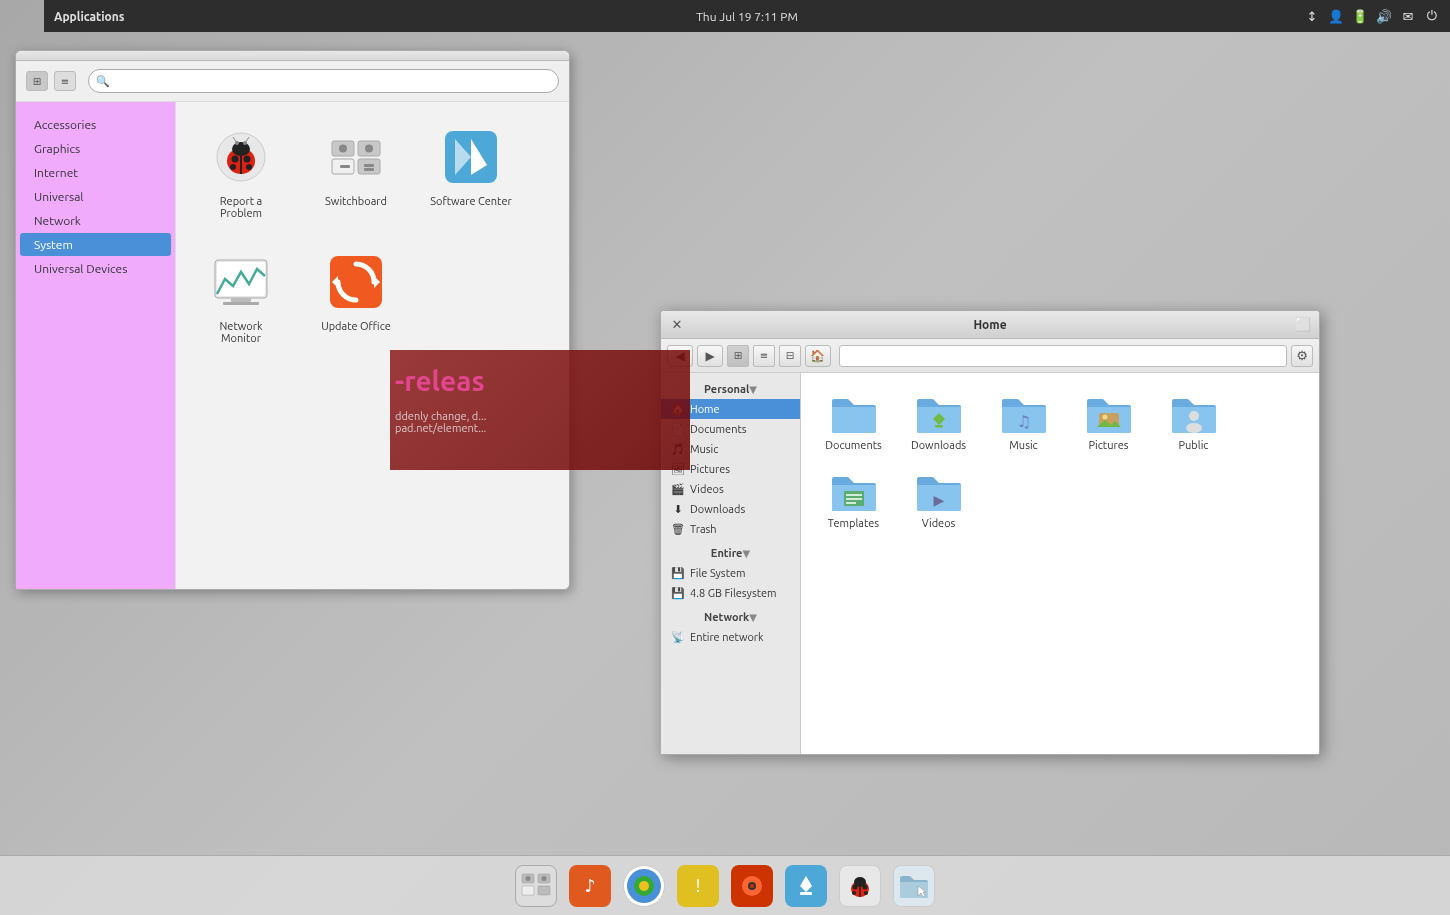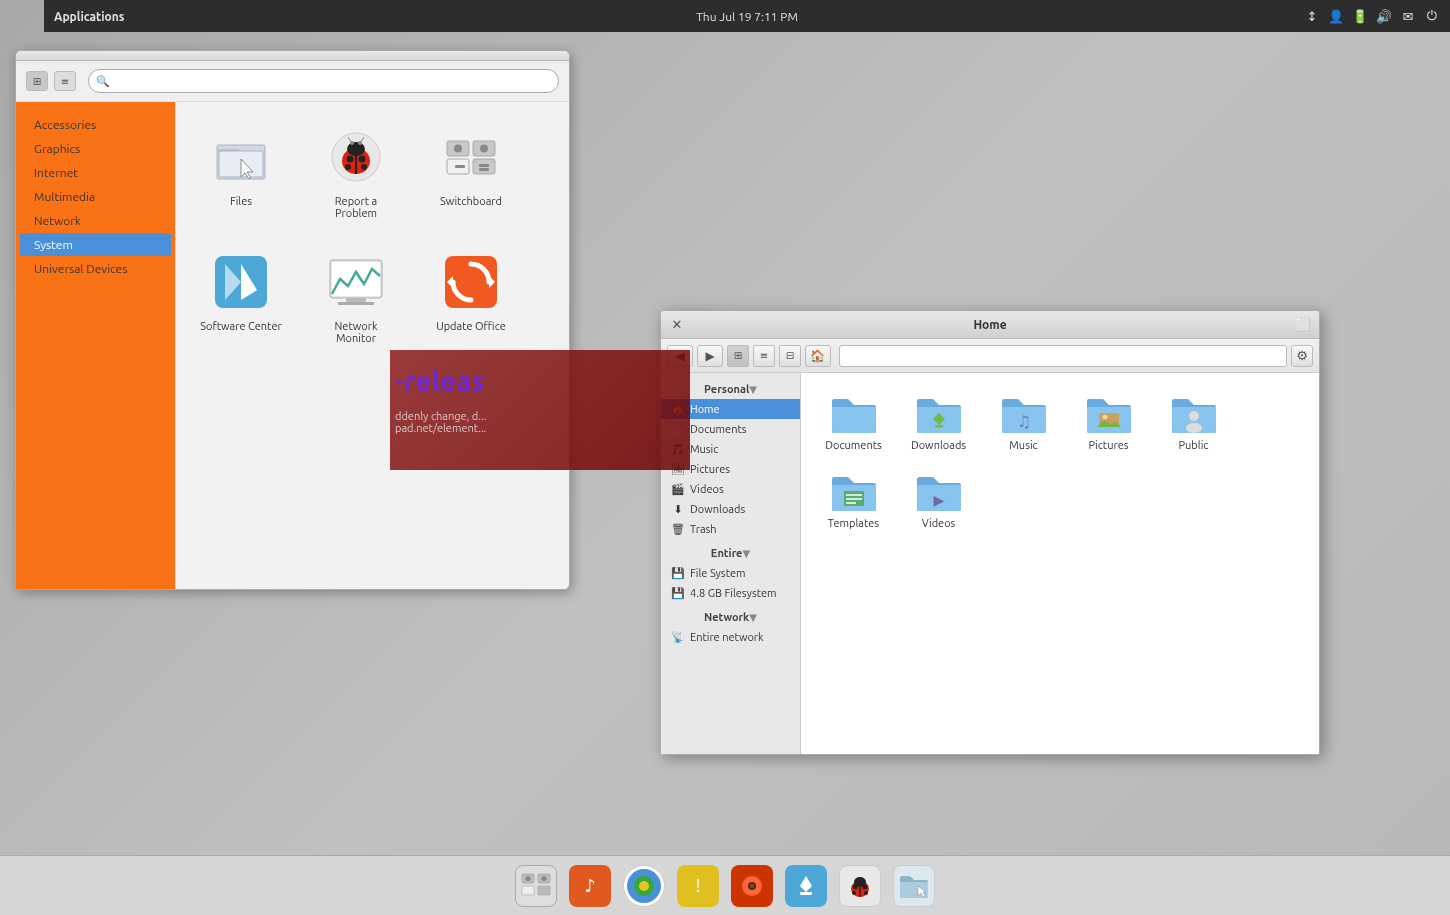--- a/index.html
+++ b/index.html
@@ -124,21 +124,21 @@
       left: 8px;
       top: 50%;
       transform: translateY(-50%);
       color: #888;
       font-size: 11px;
     }
 
     
     .app-sidebar {
       width: 160px;
-      background: #f97316;
+      background: #f0abfc;
       border-right: 1px solid #ddd;
       padding: 10px 0;
       overflow-y: auto;
     }
     .sidebar-item {
       padding: 5px 14px;
       font-size: 12px;
       color: #333;
       cursor: pointer;
       border-radius: 3px;
@@ -430,21 +430,21 @@
       width: 300px;
       height: 120px;
       background: linear-gradient(135deg, #8b1a1a, #6b0000);
       opacity: 0.85;
       z-index: 1;
     }
     .bg-overlay-text {
       position: absolute;
       top: 365px;
       left: 395px;
-      color: #6d28d9;
+      color: #ec4899;
       font-size: 28px;
       font-weight: bold;
       z-index: 2;
       opacity: 0.9;
     }
     .bg-overlay-subtext {
       position: absolute;
       top: 410px;
       left: 395px;
       color: #e8e8e8;
@@ -481,40 +481,28 @@
     <div class="search-box">
       <span class="search-icon-inside">🔍</span>
       <input class="search-input" type="text" placeholder="" style="">
     </div>
   </div>
   <div class="app-menu-content">
     <div class="app-sidebar">
       <div class="sidebar-item">Accessories</div>
       <div class="sidebar-item">Graphics</div>
       <div class="sidebar-item">Internet</div>
-      <div class="sidebar-item">Multimedia</div>
+      <div class="sidebar-item">Universal</div>
       <div class="sidebar-item">Network</div>
       <div class="sidebar-item active">System</div>
       <div class="sidebar-item">Universal Devices</div>
     </div>
     <div class="app-grid-area">
       <div class="app-grid">
 
-        <div class="app-item">
-          <div class="app-icon">
-            <svg width="56" height="56" viewBox="0 0 56 56">
-              <rect x="4" y="16" width="48" height="34" rx="2" fill="#d0d8e4" stroke="#aab4c4" stroke-width="1"></rect>
-              <rect x="4" y="20" width="22" height="4" rx="1" fill="#bbc4d4"></rect>
-              <rect x="6" y="22" width="44" height="26" rx="2" fill="#e8ecf4" stroke="#aab4c4" stroke-width="1"></rect>
-
-              <polygon points="28,30 28,48 32,44 36,50 38,49 34,43 40,43" fill="white" stroke="#888" stroke-width="1"></polygon>
-            </svg>
-          </div>
-          <span class="app-label">Files</span>
-        </div>
 
         <div class="app-item">
           <div class="app-icon">
             <svg width="56" height="56" viewBox="0 0 56 56">
               <circle cx="28" cy="28" r="24" fill="#e8e8e8" stroke="#ccc" stroke-width="1"></circle>
 
               <ellipse cx="28" cy="32" rx="14" ry="13" fill="#dd2211"></ellipse>
               <ellipse cx="28" cy="20" rx="9" ry="7" fill="#222"></ellipse>
               <line x1="28" y1="20" x2="28" y2="45" stroke="#222" stroke-width="2"></line>
               <circle cx="22" cy="30" r="3.5" fill="#222"></circle>

